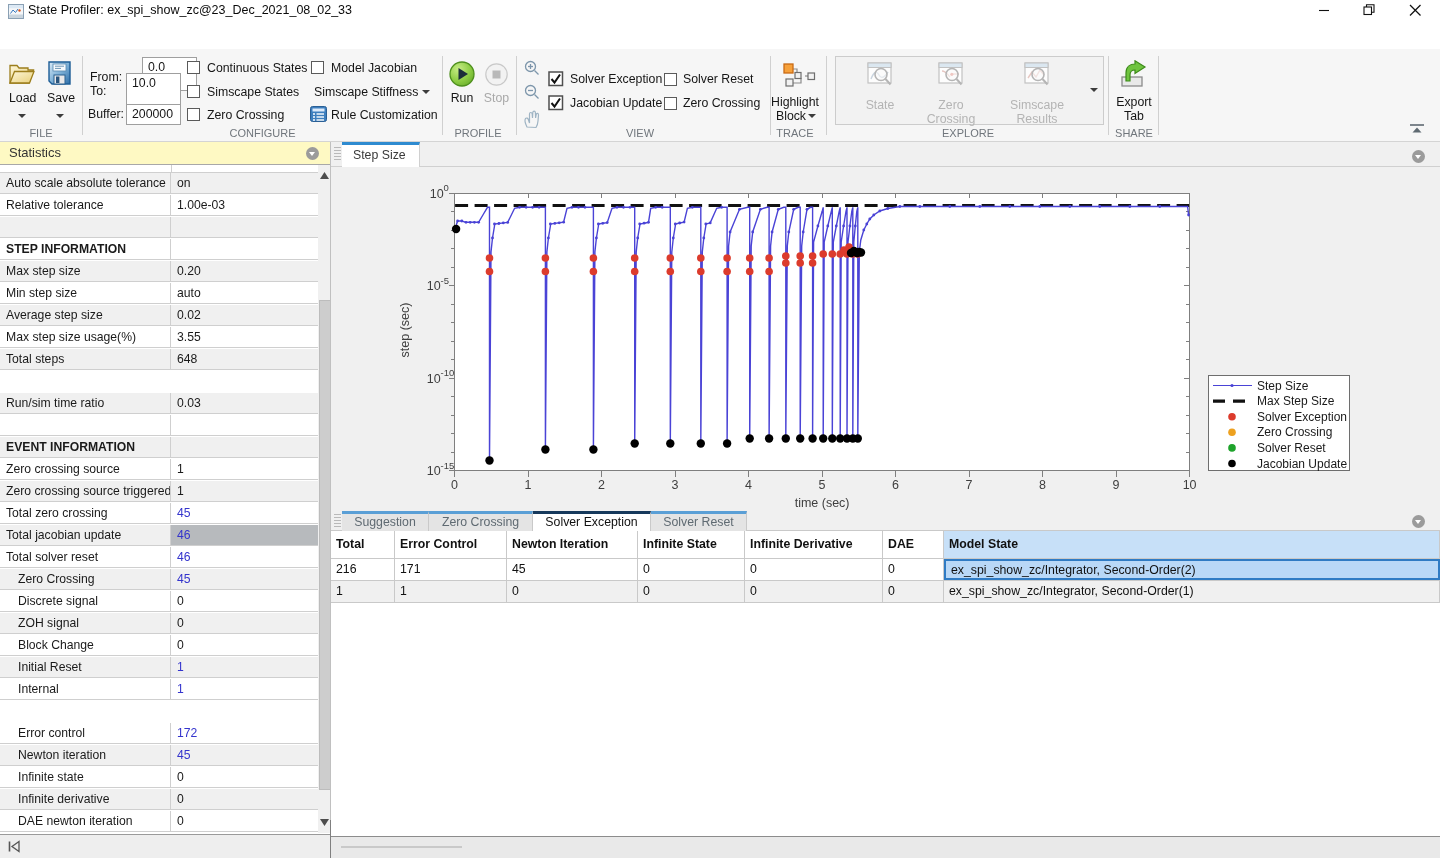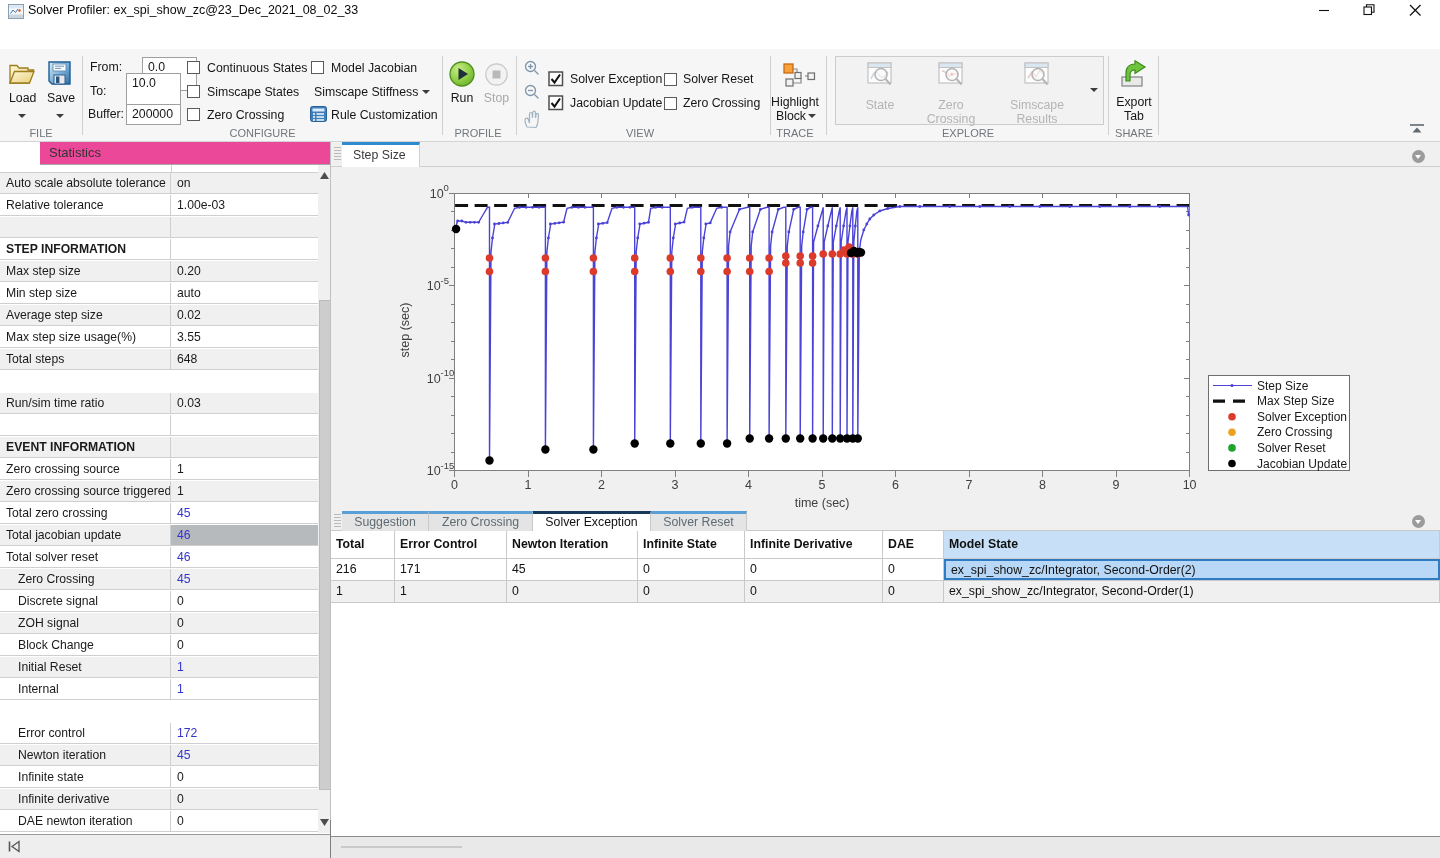--- a/index.html
+++ b/index.html
@@ -15,21 +15,21 @@
 
 #toolbar { left:0; top:49px; width:1440px; height:93px; background:#f6f6f6; border-bottom:1px solid #d4d4d4; }
 .vsep { width:1px; background:#d0d0d0; top:7px; height:79px; }
 .seclabel { font-size:11px; color:#70767c; text-align:center; top:78px; }
 .tbtxt { font-size:12.3px; color:#161616; }
 .tinput { background:#fff; border:1px solid #9f9f9f; font-size:12.3px; color:#161616; padding-left:5px; line-height:19px; }
 .cb { width:13px; height:13px; background:#fff; border:1.5px solid #5a5a5a; }
 .dd { width:0; height:0; border-left:4px solid transparent; border-right:4px solid transparent; border-top:4.5px solid #3c3c3c; }
 
 #stats { left:0; top:142px; width:331px; height:716px; background:#fff; }
-#statshead { left:0; top:0; width:330px; height:23px; background:#ec4899; border-bottom:1px solid #a8a8a8;margin-left:40px; }
+#statshead { left:0; top:0; width:330px; height:23px; background:#fef9c3; border-bottom:1px solid #a8a8a8; }
 .strow { left:0; width:318px; height:22px; font-size:12.2px; color:#1a1a1a; }
 .strow .c1 { position:absolute; left:0; top:0; width:171px; height:21px; line-height:21px; padding-left:6px; border-right:1px solid #cfcfcf; border-bottom:1px solid #cfcfcf; overflow:hidden; white-space:nowrap; }
 .strow .c2 { position:absolute; left:171px; top:0; width:147px; height:21px; line-height:21px; padding-left:6px; border-bottom:1px solid #cfcfcf; }
 .gray .c1, .gray .c2 { background:#f0f0f0; }
 .white .c1, .white .c2 { background:#ffffff; }
 .ind .c1 { padding-left:18px; }
 
 #main { left:331px; top:142px; width:1109px; height:716px; background:#4d7c0f; }
 .tabgrip { width:7px; height:14px; background:repeating-linear-gradient(#b9b9b9 0 1px, #f0f0f0 1px 3px); }
 .circbtn { width:13px; height:13px; border-radius:50%; background:#9b9b9b; }
@@ -42,21 +42,21 @@
 <div id="app">
 
   <div class="abs" id="titlebar">
     <svg class="abs" style="left:8px;top:4px" width="16" height="15" viewBox="0 0 16 15">
       <rect x="0.5" y="0.5" width="15" height="14" fill="#f4f6f8" stroke="#8aa0b4"></rect>
       <rect x="1" y="1" width="14" height="3.2" fill="#dce9f5"></rect>
       <rect x="1" y="10.5" width="14" height="3.5" fill="#c9d4dd"></rect>
       <polyline points="2.5,9.5 5,6 7.5,8.5 10,5" fill="none" stroke="#3a7abf" stroke-width="1"></polyline>
       <circle cx="11.5" cy="6.5" r="1.2" fill="#d95319"></circle>
     </svg>
-    <div class="abs" id="titletext">Solver Profiler: ex_spi_show_zc@23_Dec_2021_08_02_33</div>
+    <div class="abs" id="titletext">State Profiler: ex_spi_show_zc@23_Dec_2021_08_02_33</div>
     <svg class="abs" style="left:1316px;top:0" width="124" height="22" viewBox="0 0 124 22">
       <line x1="3" y1="10.5" x2="13" y2="10.5" stroke="#111" stroke-width="1.1"></line>
       <g stroke="#111" stroke-width="1.1" fill="none">
         <rect x="48" y="7" width="7.5" height="7.5"></rect>
         <path d="M50.5 7 L50.5 4.8 L58 4.8 L58 12.2 L55.5 12.2"></path>
       </g>
       <g stroke="#111" stroke-width="1.2">
         <line x1="94" y1="5" x2="104.5" y2="15.5"></line>
         <line x1="104.5" y1="5" x2="94" y2="15.5"></line>
       </g>
@@ -89,21 +89,21 @@
 <line x1="7" y1="7.4" x2="13" y2="7.4" stroke="#6d95b5" stroke-width="1"></line>
 <rect x="6" y="14" width="11" height="9" fill="#e8e8ea" stroke="#2a608f" stroke-width="1"></rect>
 <rect x="8" y="15.5" width="3.4" height="6.5" fill="#29557e"></rect>
 </svg>
 <div class="abs tbtxt" style="left:9px;top:42px;width:26px;text-align:center">Load</div>
 <div class="abs tbtxt" style="left:47px;top:42px;width:26px;text-align:center">Save</div>
 <div class="abs dd" style="left:18px;top:65px"></div>
 <div class="abs dd" style="left:56px;top:65px"></div>
 <div class="abs seclabel" style="left:14px;width:54px">FILE</div>
 <div class="abs vsep" style="left:82px"></div>
-<div class="abs tbtxt" style="left:90px;top:11px">From:</div>
+<div class="abs tbtxt" style="left:90px;top:21px">From:</div>
 <div class="abs tbtxt" style="left:90px;top:35px">To:</div>
 <div class="abs tbtxt" style="left:88px;top:58px">Buffer:</div>
 <div class="abs tinput" style="left:142px;top:8px;width:55px;height:34px">0.0</div>
 <div class="abs tinput" style="left:126px;top:24px;width:55px;height:34px">10.0</div>
 <div class="abs tinput" style="left:126px;top:55px;width:55px;height:21px">200000</div>
 <div class="abs cb" style="left:187px;top:12px"></div>
 <div class="abs cb" style="left:187px;top:36px"></div>
 <div class="abs cb" style="left:187px;top:59px"></div>
 <div class="abs tbtxt" style="left:207px;top:12px">Continuous States</div>
 <div class="abs tbtxt" style="left:207px;top:36px">Simscape States</div>

